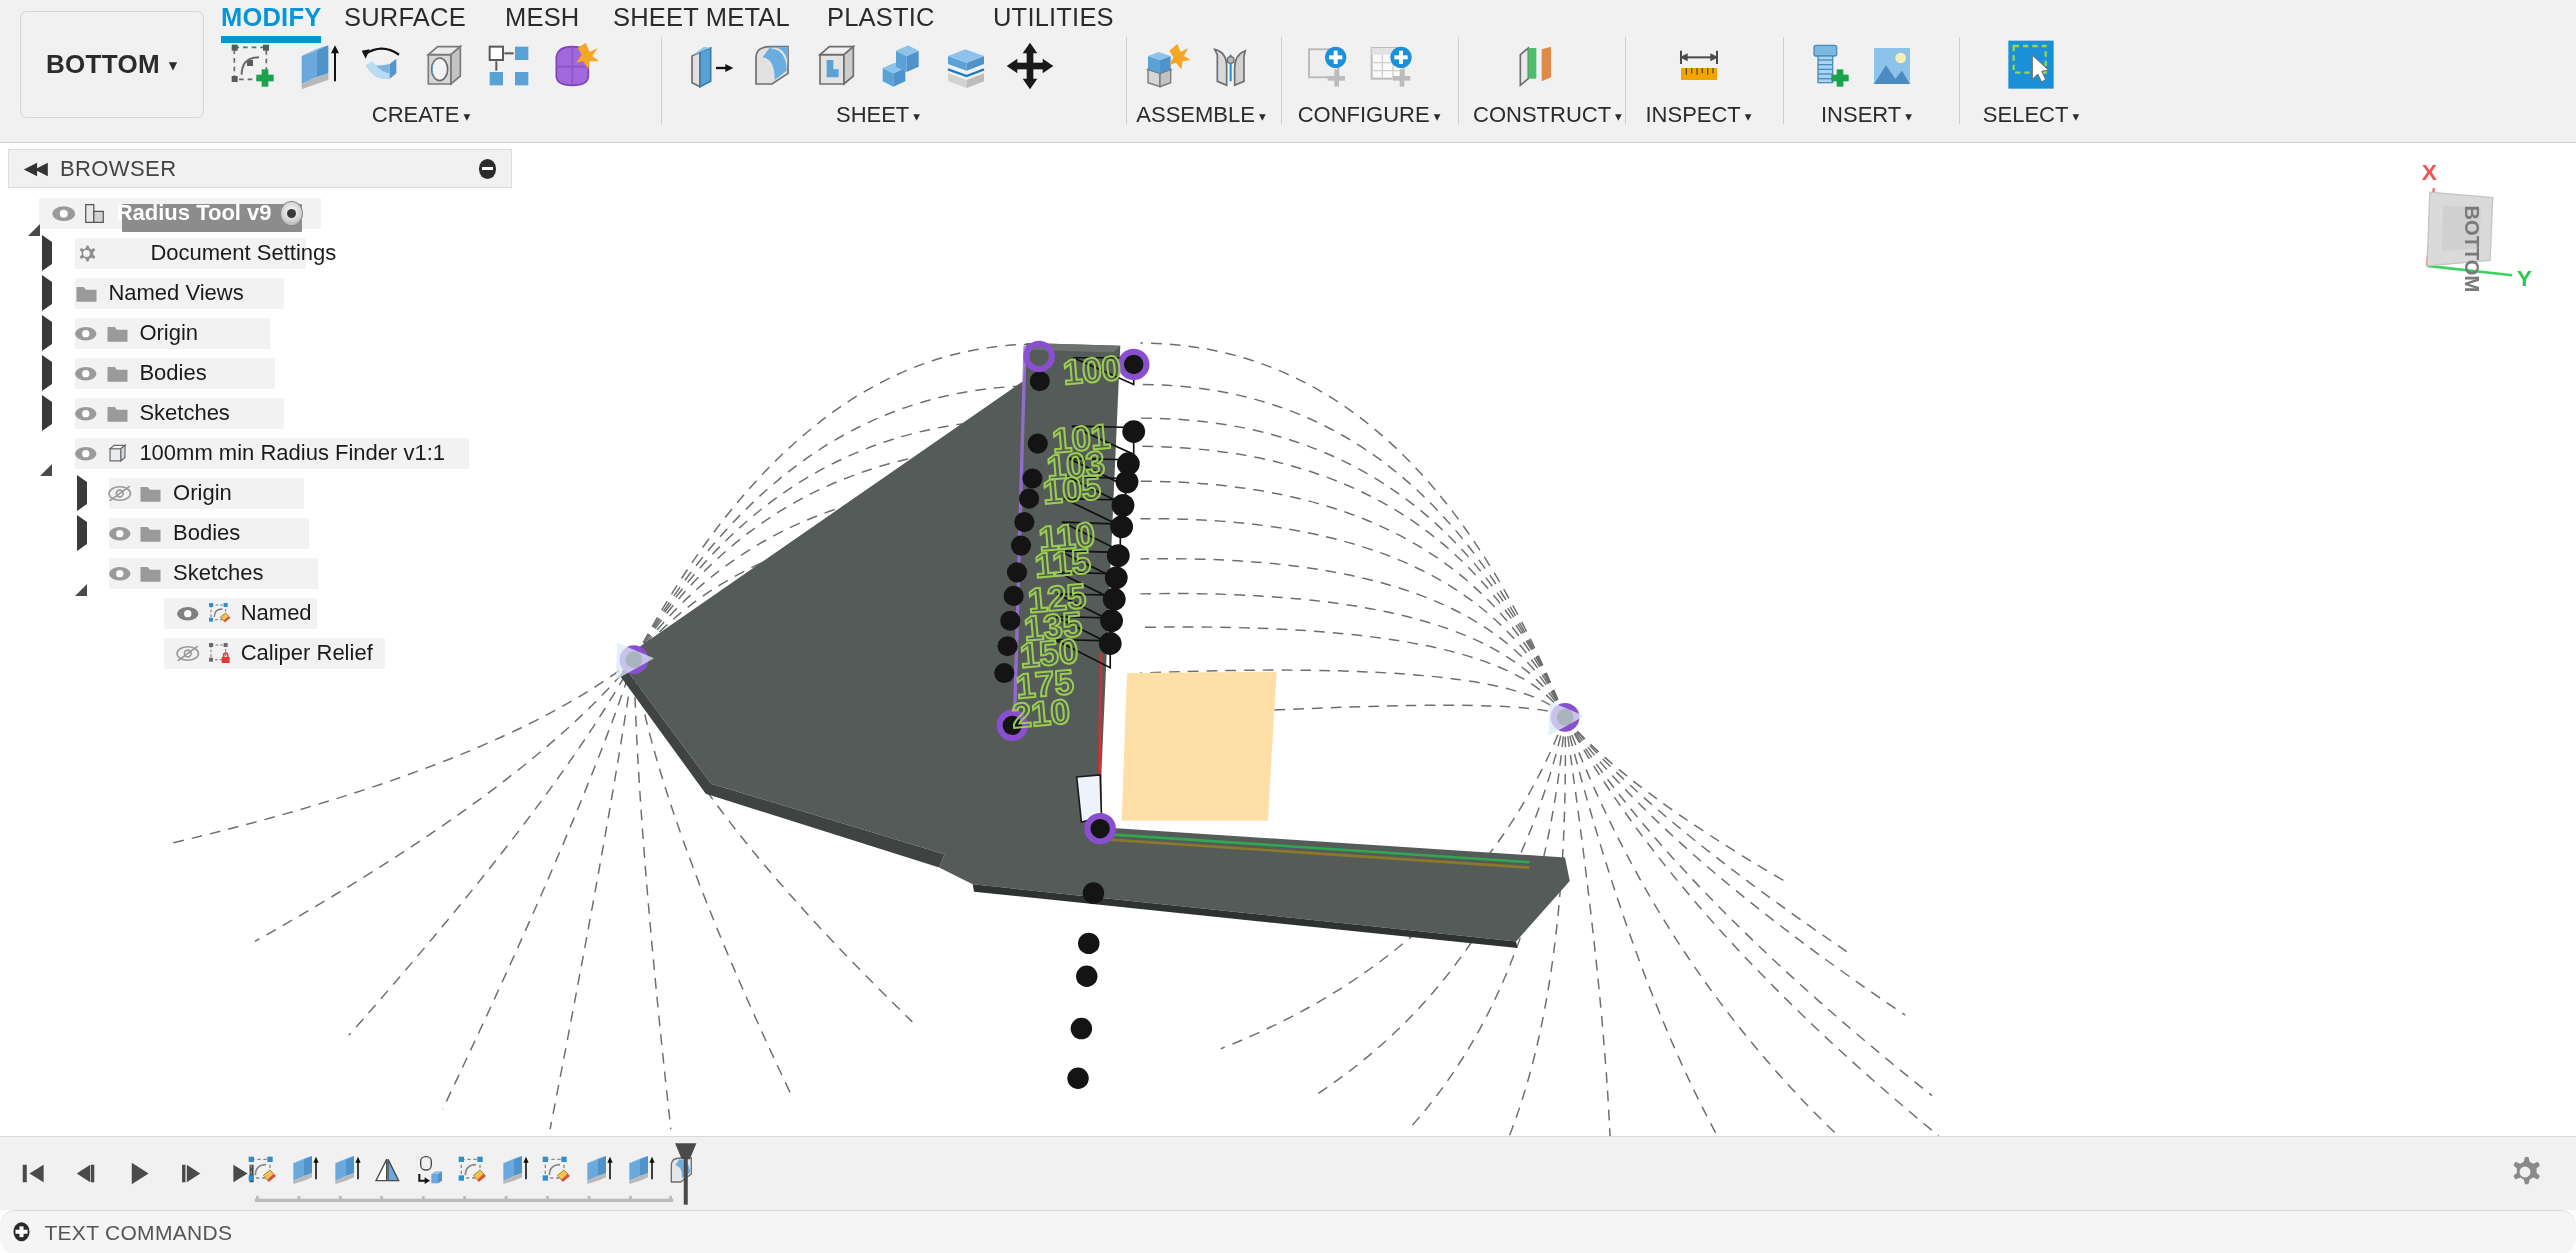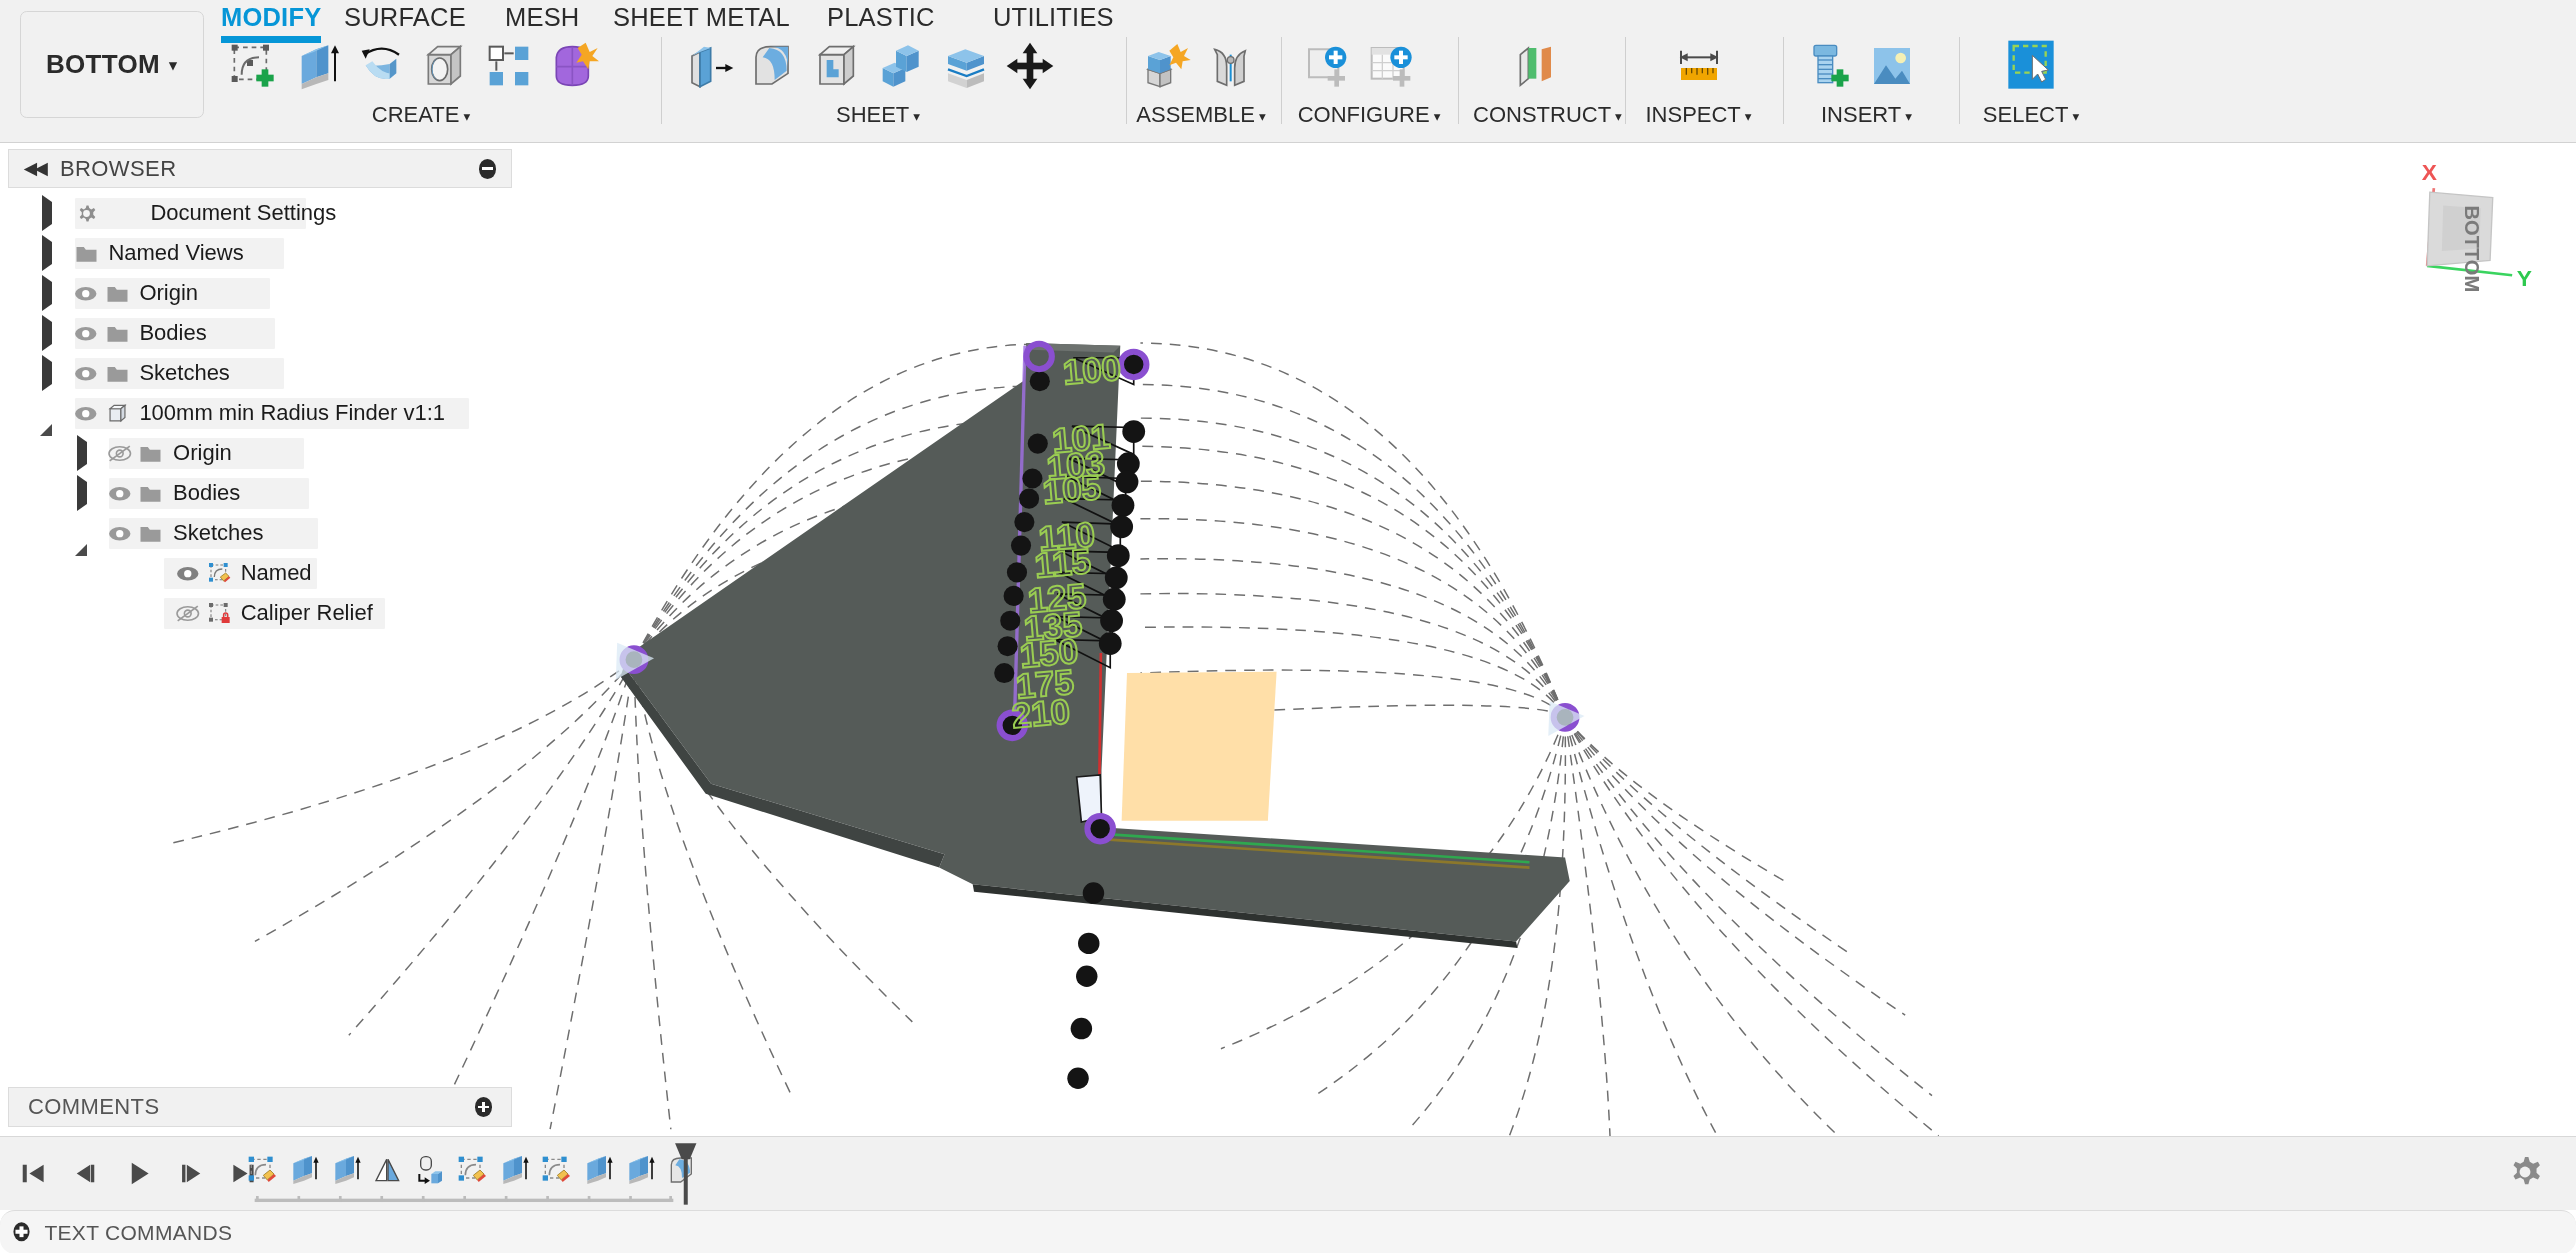--- a/index.html
+++ b/index.html
@@ -678,20 +678,41 @@
 
   <div id="browser">
     <div id="browser-header">
       <span class="collapse">◀◀</span>
       <span class="title">BROWSER</span>
       <span class="circle-btn"></span>
     </div>
 
     <div id="tree">
 
+      <div class="trow selected">
+        <div class="hl" style="left:31px;width:282px;"></div>
+        <div class="twist" style="margin-left:12px;"><span class="tw-open"></span></div>
+        <div class="tnode">
+          <span class="eye">
+            <svg width="25.5" height="17.4" viewBox="0 0 38 26">
+                <ellipse cx="19" cy="13" rx="17" ry="11" fill="#9a9a9a"></ellipse>
+                <circle cx="19" cy="13" r="6" fill="#ffffff"></circle>
+              </svg>
+          </span>
+          <span class="sel-bg" style="left:74px;width:180px;"></span>
+          <span class="ficon" style="z-index:2;">
+            <svg width="23" height="23" viewBox="0 0 34 34">
+              <polygon points="4,4 16,4 16,30 4,30" fill="#e8e8e8" stroke="#555" stroke-width="1.8"></polygon>
+              <polygon points="16,14 30,14 30,30 16,30" fill="#d2d2d2" stroke="#555" stroke-width="1.8"></polygon>
+            </svg>
+          </span>
+          <span class="tlabel" style="z-index:2;">Radius Tool v9</span>
+          <span class="radio-dot"></span>
+        </div>
+      </div>
 
       <div class="trow">
         <div class="hl" style="left:67px;width:231px;"></div>
         <div class="twist" style="margin-left:24px;"><span class="tw-closed"></span></div>
         <div class="tnode" style="margin-left:10.7px;gap:42px;">
           <span class="ficon">
             <svg width="23" height="23" viewBox="0 0 34 34">
               <path d="M17 5 l3 0 l1 4 l3 2 l4-2 l2 3 l-3 3 l0 4 l3 3 l-2 3 l-4-2 l-3 2 l-1 4 l-3 0 l-1-4 l-3-2 l-4 2 l-2-3 l3-3 l0-4 l-3-3 l2-3 l4 2 l3-2 Z" fill="#8e8e8e"></path>
               <circle cx="17" cy="17" r="5" fill="#f5f5f5"></circle>
             </svg>
@@ -897,24 +918,20 @@
               <path d="M25 24 v-3 a3 3 0 0 1 6 0 v3" fill="none" stroke="#e03a3a" stroke-width="2.4"></path>
             </svg>
           </span>
           <span class="tlabel">Caliper Relief</span>
         </div>
       </div>
 
     </div>
   </div>
 
-  <div id="comments">
-    <span class="title">COMMENTS</span>
-    <span class="circle-btn"></span>
-  </div>
 
   <div id="timeline">
 
     <div id="tl-playback">
       <div class="pbtn">
         <svg width="31" height="31" viewBox="0 0 46 46">
             <rect x="7" y="10" width="6" height="26" fill="#4a4a4a"></rect>
             <polygon points="38,10 38,36 17,23" fill="#4a4a4a"></polygon>
           </svg>
       </div>

